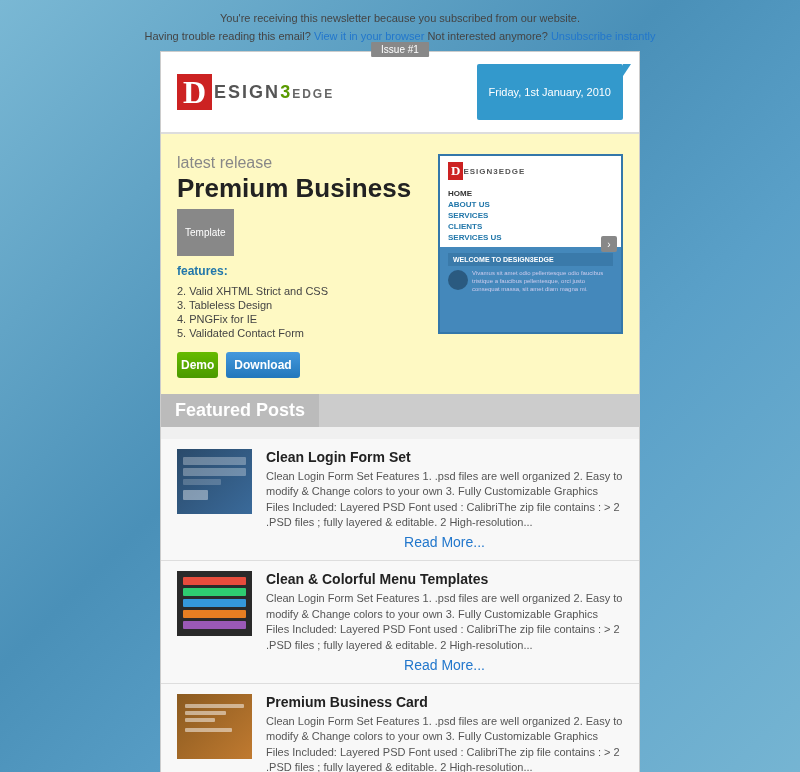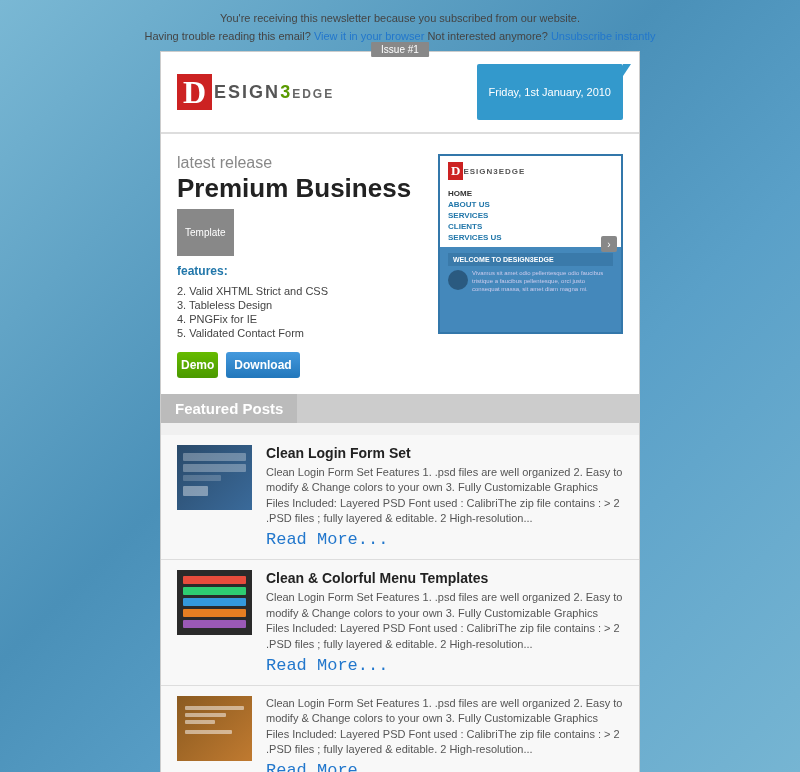--- a/index.html
+++ b/index.html
@@ -86,21 +86,21 @@
       position: absolute;
       right: -8px;
       top: 0;
       width: 0;
       height: 0;
       border-top: 12px solid #3399cc;
       border-right: 8px solid transparent;
     }
     
     .feature-section {
-      background: #ffffff;
+      background: #fef9c3;
       padding: 20px 16px 16px;
       display: flex;
       gap: 16px;
       align-items: flex-start;
     }
     .feature-left {
       flex: 1;
     }
     .feature-latest {
       color: #888;
@@ -245,21 +245,21 @@
       display: flex;
       align-items: center;
       justify-content: center;
       font-size: 10px;
       cursor: pointer;
     }
     
     .featured-posts-header {
       background: #bbb;
       color: #fff;
-      font-size: 15px;
+      font-size: 18px;
       font-weight: bold;
       padding: 6px 14px;
       margin: 0;
       display: inline-block;
     }
     .featured-posts-wrapper {
       background: #f0f0f0;
       padding: 0 0 10px;
     }
     .featured-posts-bar {
@@ -337,23 +337,22 @@
       color: #222;
       margin-bottom: 4px;
     }
     .post-desc {
       font-size: 11px;
       color: #555;
       line-height: 1.4;
       margin-bottom: 4px;
     }
     .read-more {
-      text-align: left;
-      font-size: 17px;
-      font-family: Liberation Mono, monospace;
+      text-align: center;
+      font-size: 14px;
     }
     .read-more a {
       color: #2277cc;
       text-decoration: none;
     }
     
     .email-footer {
       background: #e0e0e0;
       text-align: center;
       padding: 10px;
@@ -470,20 +469,21 @@
     <div class="post-item" style="border-bottom:none;">
       <div class="post-thumb">
         <div class="thumb-card">
           <div class="cline"></div>
           <div class="cline" style="width:70%;"></div>
           <div class="cline" style="width:50%;"></div>
           <div class="cline" style="width:80%; margin-top:6px;"></div>
         </div>
       </div>
       <div class="post-content">
+        <div class="post-title">Premium Business Card</div>
         <div class="post-desc">Clean Login Form Set Features 1. .psd files are well organized 2. Easy to modify &amp; Change colors to your own 3. Fully Customizable Graphics Files Included: Layered PSD Font used : CalibriThe zip file contains : &gt; 2 .PSD files ; fully layered &amp; editable. 2 High-resolution...</div>
         <div class="read-more"><a href="#">Read More...</a></div>
       </div>
     </div>
   </div>
 
   <div class="email-footer">
     <div>
       <span>Premium Newsletter Theme designed by</span>
       <a href="#">Design3edge.com</a>

